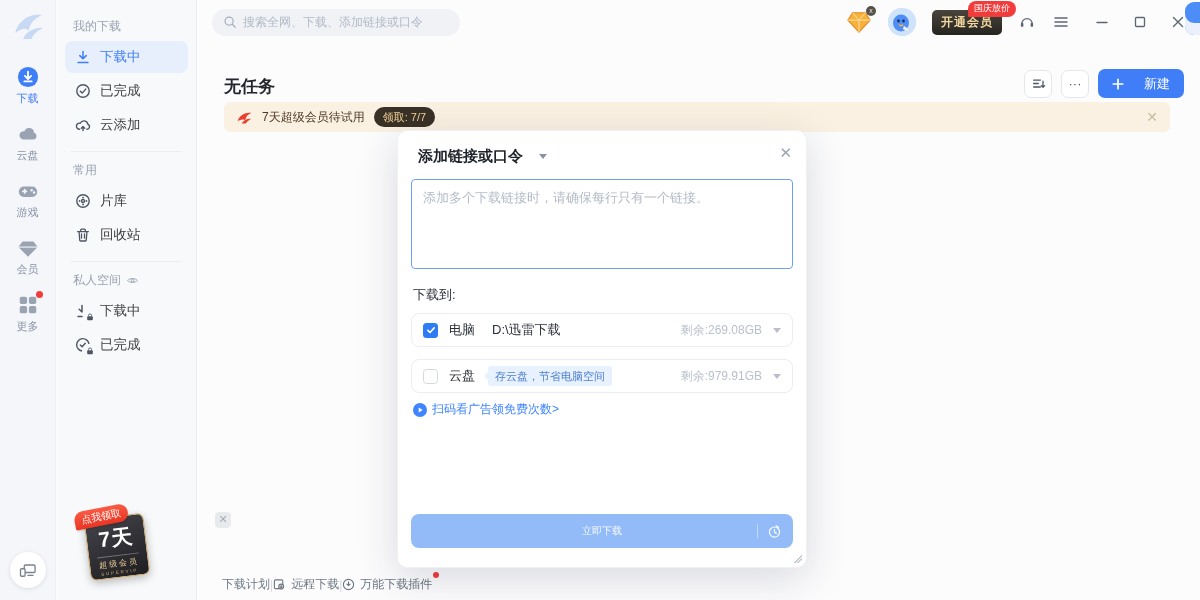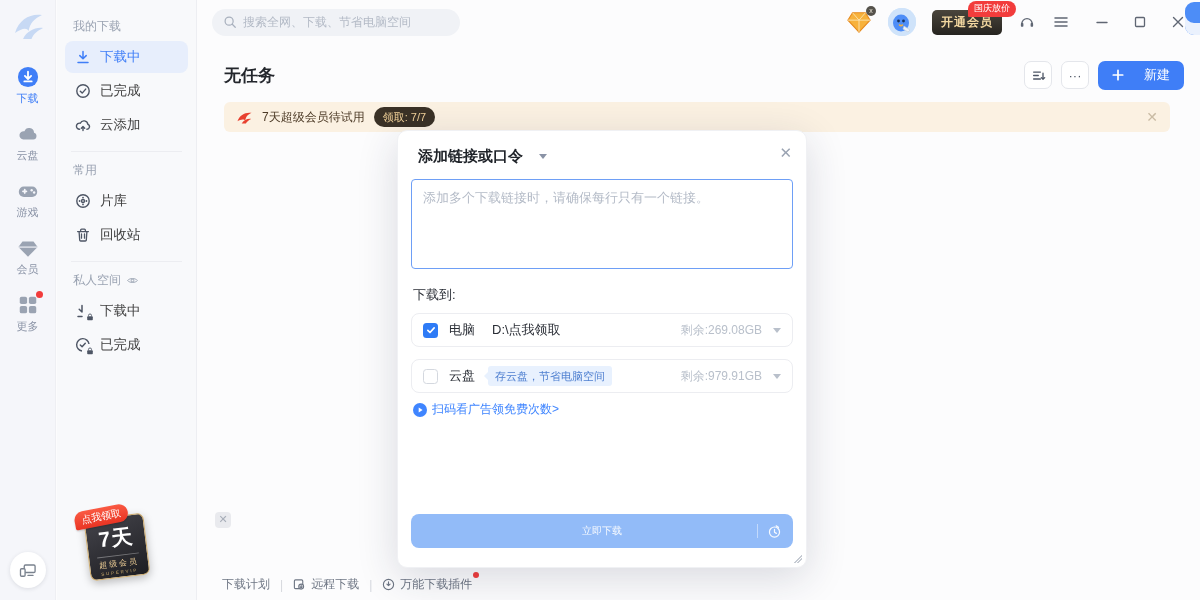--- a/index.html
+++ b/index.html
@@ -48,34 +48,34 @@
   .vip-wrap { position:relative; cursor:pointer; }
   .vip-pill { background:linear-gradient(#4A453C,#262420); color:#F2D7A0; font-size:12px; font-weight:bold; padding:4px 9px; border-radius:5px; letter-spacing:1px; white-space:nowrap; }
   .vip-flag { position:absolute; top:-9px; right:-14px; background:#F23C3C; color:#fff; font-size:9px; padding:1.5px 6px; border-radius:8px 8px 8px 1px; white-space:nowrap; }
   .hicon { width:18px; height:18px; color:#5F6673; cursor:pointer; }
   .winbtns { display:flex; align-items:center; gap:22px; margin-left:8px; }
   .winbtn { width:16px; height:16px; color:#5F6673; cursor:pointer; }
 
   .corner-widget { position:absolute; right:0; top:2px; width:15px; height:33px; background:#4D8DF7; border-radius:9px 0 0 9px; box-shadow:inset 0 -12px 0 #EAF1FD; z-index:4; cursor:pointer; }
 
   
-  .toolbar { position:relative; height:46px; display:flex; align-items:center; padding:0 16px 0 26px; margin-top:8px; }
+  .toolbar { position:relative; height:46px; display:flex; align-items:flex-end; padding:0 16px 0 26px; margin-top:8px; }
   .page-title { font-size:17px; font-weight:bold; color:#23262C; }
   .tb-right { margin-left:auto; display:flex; align-items:center; gap:9px; }
   .sq-btn { width:28px; height:28px; background:#fff; border:1px solid #E4E6EB; border-radius:7px; display:flex; align-items:center; justify-content:center; color:#4E5665; cursor:pointer; font-size:13px; }
   .new-btn { height:29px; background:#3F7EF7; border-radius:7px; color:#fff; font-size:13px; display:flex; align-items:center; gap:20px; padding:0 14px; cursor:pointer; }
 
   
   .banner { margin:4px 30px 0 26px; height:30px; background:#FBF1E2; border-radius:6px; display:flex; align-items:center; padding:0 12px; gap:9px; }
   .banner-text { font-size:12px; color:#4C3A26; }
   .banner-badge { background:#3A3126; color:#F2D29A; font-size:11px; padding:2.5px 9px; border-radius:10px; cursor:pointer; }
   .banner-close { margin-left:auto; color:#C9BBA4; font-size:14px; cursor:pointer; }
 
   
-  .footer { position:absolute; left:24px; bottom:7px; display:flex; align-items:center; gap:10px; font-size:12px; color:#6E7684;margin-top:36px; }
+  .footer { position:absolute; left:24px; bottom:7px; display:flex; align-items:center; font-size:12px; color:#6E7684;margin-top:36px; }
   .f-item { display:flex; align-items:center; gap:5px; cursor:pointer; position:relative; }
   .f-sep { color:#D5D8DD; }
   .f-dot { position:absolute; top:-4px; right:-7px; width:6px; height:6px; border-radius:50%; background:#F23C3C; }
 
   
   .dialog { position:absolute; left:397px; top:130px; width:410px; height:438px; background:#fff; border:1px solid #F0F1F4; border-radius:10px; box-shadow:0 10px 40px rgba(30,40,70,.16); z-index:10; padding:16px 13px 16px 13px; }
   .dlg-title-row { display:flex; align-items:center; gap:16px; padding-left:7px; }
   .dlg-title { font-size:15px; font-weight:bold; color:#1F2329; cursor:pointer; }
   .caret { width:0; height:0; border-left:4.5px solid transparent; border-right:4.5px solid transparent; border-top:5.5px solid #8A93A6; cursor:pointer; }
   .dlg-close { position:absolute; right:14px; top:14px; font-size:15px; color:#9AA3B2; cursor:pointer; line-height:1; }
@@ -271,21 +271,21 @@
 </div>
 
 <div class="main">
 
   <div class="hdr">
     <div class="search">
       <svg width="14" height="14" viewBox="0 0 16 16" fill="none" stroke="#A8B0BD" stroke-width="1.4">
           <circle cx="7" cy="7" r="4.6"></circle>
           <path d="M10.6 10.6 L14 14" stroke-linecap="round"></path>
         </svg>
-      <span>搜索全网、下载、节省电脑空间</span>
+      <span>搜索全网、下载、添加链接或口令</span>
     </div>
 
     <div class="hdr-right">
       <div class="gem-wrap">
         <svg width="26" height="24" viewBox="0 0 28 26">
           <path d="M7 3 h14 l5 8 L14 24 L2 11 Z" fill="#F7B23C" stroke="#E78B1F" stroke-width="1.2"></path>
           <path d="M7 3 l7 8 7-8 M2 11 h24 M14 11 v13" stroke="#FBE3B0" stroke-width="1" fill="none"></path>
         </svg>
         <span class="gem-badge">x</span>
       </div>
@@ -392,21 +392,21 @@
 
   <div class="dl-to">下载到:</div>
 
   <div class="dl-row">
     <span class="cb on">
       <svg width="10" height="10" viewBox="0 0 12 12" fill="none" stroke="#fff" stroke-width="2" stroke-linecap="round" stroke-linejoin="round">
           <path d="M2.2 6.4 l2.6 2.6 5-5.6"></path>
         </svg>
     </span>
     <span class="dl-name">电脑</span>
-    <span class="dl-path">D:\点我领取</span>
+    <span class="dl-path">D:\迅雷下载</span>
     <span class="dl-remain">剩余:269.08GB</span>
     <span class="row-caret"></span>
   </div>
 
   <div class="dl-row">
     <span class="cb off"></span>
     <span class="dl-name">云盘</span>
     <span class="tag">存云盘，节省电脑空间</span>
     <span class="dl-remain">剩余:979.91GB</span>
     <span class="row-caret"></span>

